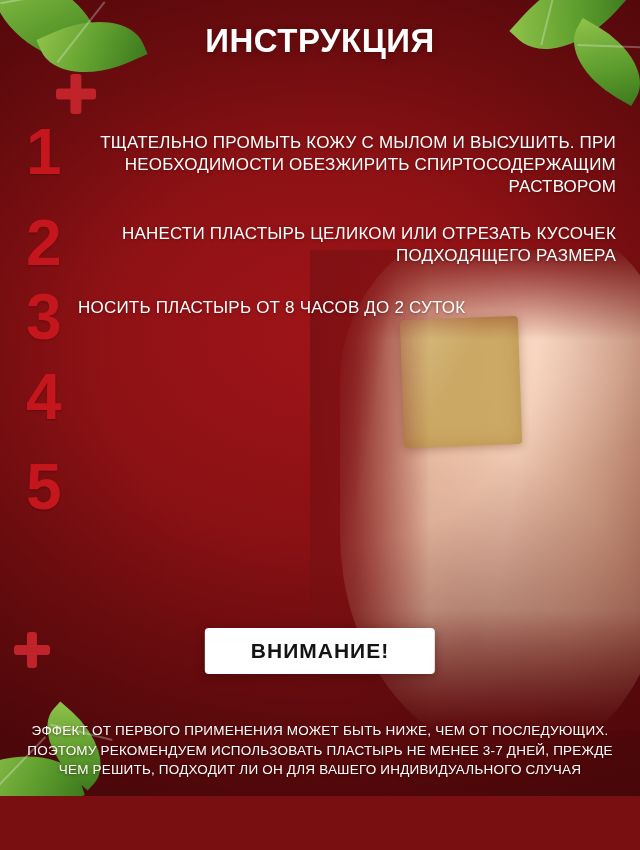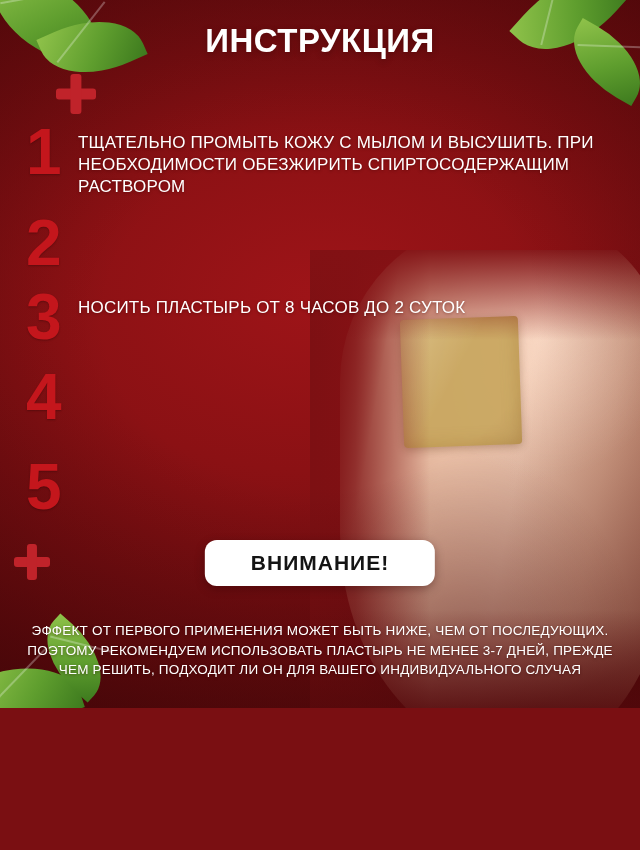--- a/index.html
+++ b/index.html
@@ -9,21 +9,21 @@
   body {
     width: 640px;
     height: 850px;
     overflow: hidden;
     font-family: "Liberation Sans", sans-serif;
     background: #7a0f12;
   }
   .poster {
     position: relative;
     width: 640px;
-    height: 708px;
+    height: 796px;
     overflow: hidden;
     background:
       radial-gradient(ellipse 120% 70% at 50% 42%, #9e1418 0%, #8b1114 35%, #6e0d10 70%, #4e090b 100%);
   }
   
   .vignette {
     position: absolute;
     inset: 0;
     background: radial-gradient(ellipse 85% 60% at 50% 45%, rgba(0,0,0,0) 40%, rgba(60,4,6,0.55) 100%);
     pointer-events: none;
@@ -189,50 +189,51 @@
     text-align: left;
     text-shadow: 0 1px 2px rgba(0,0,0,0.25);
   }
   .step-text {
     color: #ffffff;
     font-size: 17px;
     line-height: 1.28;
     letter-spacing: 0.2px;
     padding-top: 4px;
     text-shadow: 0 1px 3px rgba(50,0,0,0.4);
+    text-align: right;
   }
   .s1 { margin-bottom: 22px; }
   .s2 { margin-bottom: 24px; }
   .s3 { margin-bottom: 30px; }
   .s4 { margin-bottom: 40px; }
   .s5 { margin-bottom: 0; }
 
   
   .attention {
     position: absolute;
     left: 50%;
     transform: translateX(-50%);
     bottom: 122px;
     background: #ffffff;
     color: #141414;
     font-weight: bold;
     font-size: 21px;
     letter-spacing: 1px;
     padding: 11px 46px;
-    border-radius: 12px;
+    border-radius: 4px;
     box-shadow: 0 3px 10px rgba(40,0,0,0.35);
     white-space: nowrap;
   }
 
   
   .footer-note {
     position: absolute;
     left: 22px;
     right: 22px;
-    bottom: 28px;
+    bottom: 16px;
     text-align: center;
     color: #ffffff;
     font-size: 13.5px;
     line-height: 1.45;
     letter-spacing: 0.2px;
     text-shadow: 0 1px 3px rgba(50,0,0,0.45);
   }
 </style>
 </head>
 <body>
@@ -274,20 +275,21 @@
 
   <div class="steps">
 
     <div class="step s1">
       <div class="step-num">1</div>
       <div class="step-text">ТЩАТЕЛЬНО ПРОМЫТЬ КОЖУ С МЫЛОМ И ВЫСУШИТЬ. ПРИ НЕОБХОДИМОСТИ ОБЕЗЖИРИТЬ СПИРТОСОДЕРЖАЩИМ РАСТВОРОМ</div>
     </div>
 
     <div class="step s2">
       <div class="step-num">2</div>
+      <div class="step-text">НАНЕСТИ ПЛАСТЫРЬ ЦЕЛИКОМ ИЛИ ОТРЕЗАТЬ КУСОЧЕК ПОДХОДЯЩЕГО РАЗМЕРА</div>
     </div>
 
     <div class="step s3">
       <div class="step-num">3</div>
       <div class="step-text">НОСИТЬ ПЛАСТЫРЬ ОТ 8 ЧАСОВ ДО 2 СУТОК</div>
     </div>
 
     <div class="step s4">
       <div class="step-num">4</div>
     </div>

